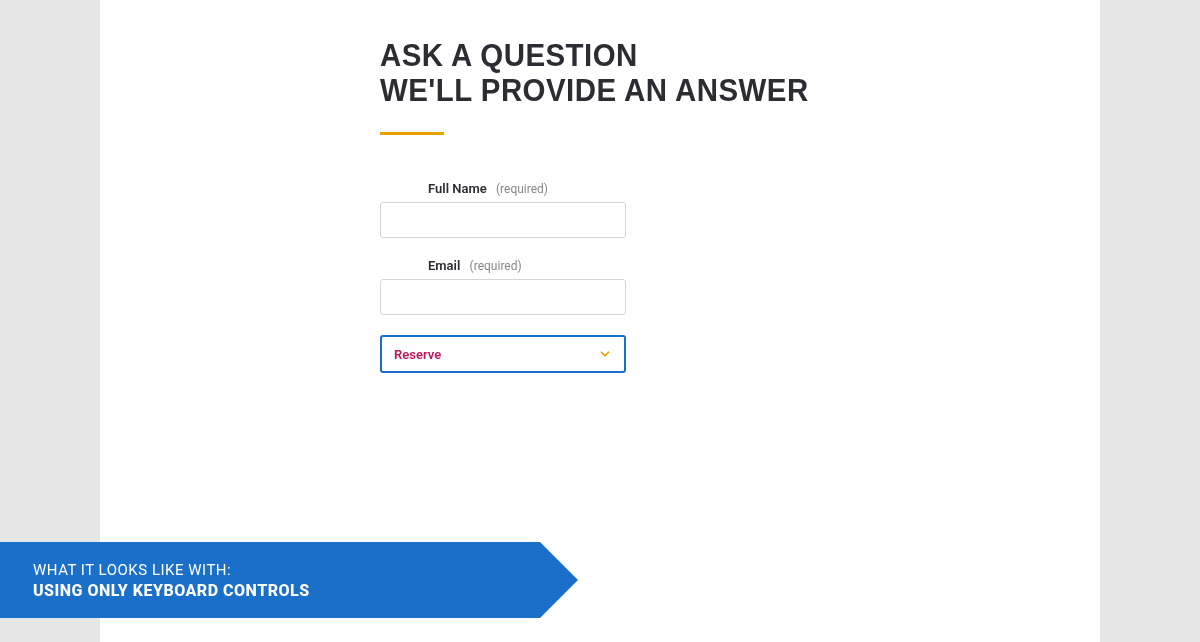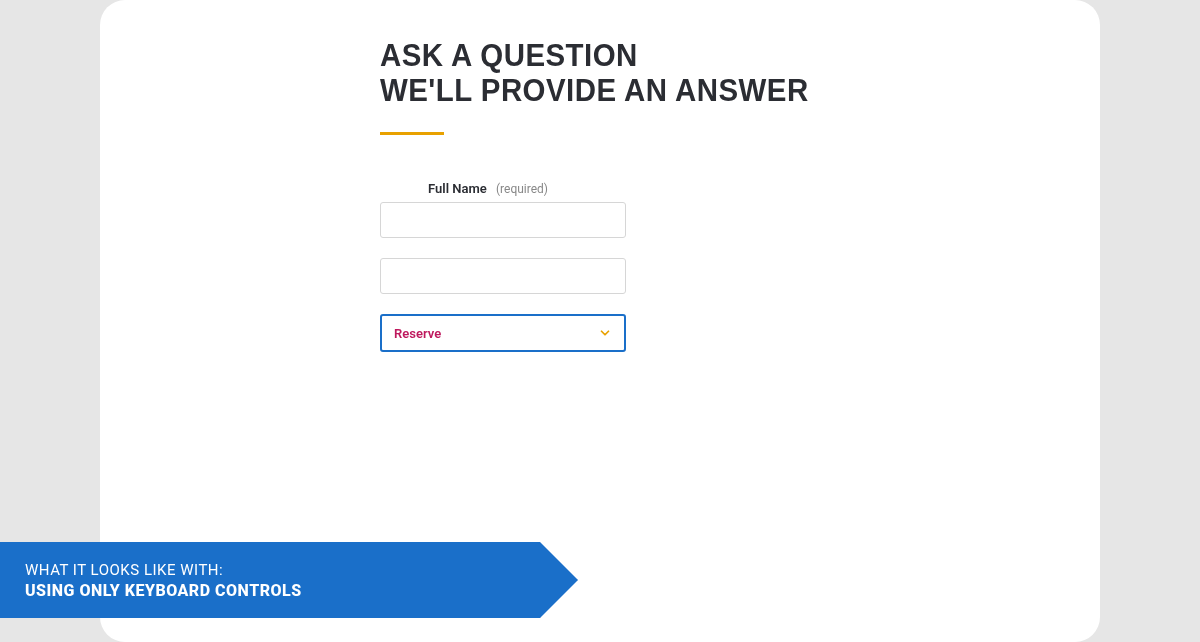--- a/index.html
+++ b/index.html
@@ -9,21 +9,20 @@
     font-family: "Segoe UI", Roboto, "Helvetica Neue", Arial, sans-serif;
     position: relative;
   }
   .page {
     position: absolute;
     left: 100px;
     top: 0;
     width: 1000px;
     height: 642px;
     background: #ffffff;
-    border-radius: 25px;
   }
   .content {
     position: absolute;
     left: 280px;
     top: 38px;
     width: 640px;
   }
   .heading {
     font-family: "Arial Black", "Arial Narrow", Impact, sans-serif;
     font-weight: 900;
@@ -103,21 +102,21 @@
     position: absolute;
     left: 0; top: 0;
     width: 578px;
     height: 76px;
     background: #1a6fc9;
     clip-path: polygon(0 0, 540px 0, 578px 50%, 540px 100%, 0 100%);
     box-shadow: 0 4px 8px rgba(0,0,0,0.25);
   }
   .caption-text {
     position: relative;
-    padding-left: 25px;
+    padding-left: 33px;
     color: #fff;
   }
   .caption-line1 {
     font-size: 15px;
     font-weight: 400;
     letter-spacing: 0.5px;
     margin-bottom: 2px;
   }
   .caption-line2 {
     font-size: 16px;
@@ -142,20 +141,24 @@
 
       <div class="field">
         <div class="label-row">
           <span class="label-main">Full Name</span>
           <span class="label-req">(required)</span>
         </div>
         <input type="text" class="text-input" value="" style="">
       </div>
 
       <div class="field">
+        <div class="label-row">
+          <span class="label-main">Email</span>
+          <span class="label-req">(required)</span>
+        </div>
         <input type="text" class="text-input" value="" style="">
       </div>
 
       <div class="field">
         <div class="select-wrap">
           <span class="select-value">Reserve</span>
           <span class="chevron">
             <svg width="14" height="14" viewBox="0 0 24 24" fill="none" stroke="#e8a100" stroke-width="3" stroke-linecap="round" stroke-linejoin="round">
               <polyline points="6 9 12 15 18 9"></polyline>
             </svg>

